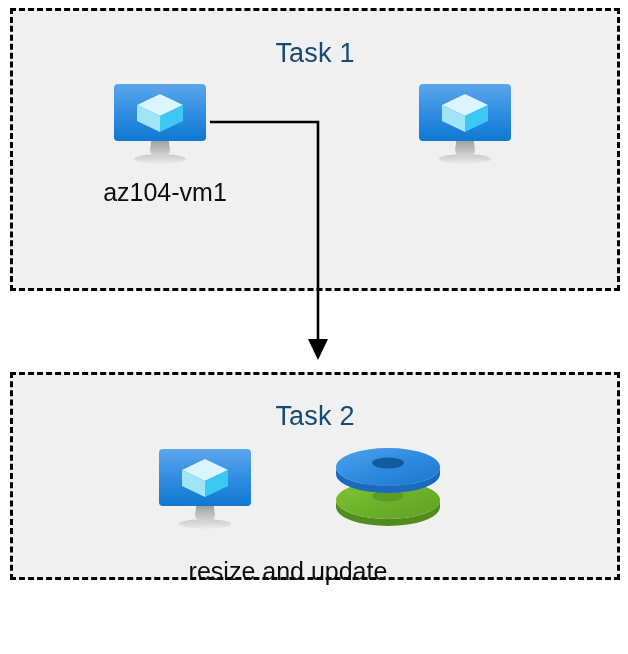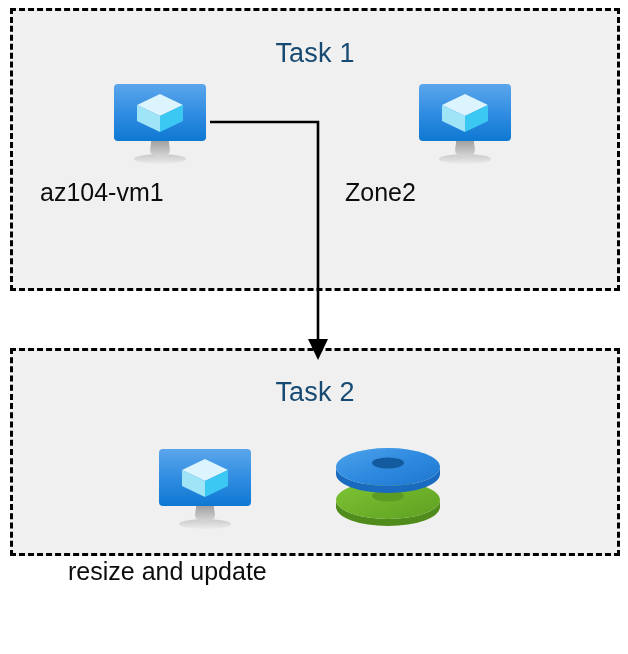--- a/index.html
+++ b/index.html
@@ -27,41 +27,42 @@
     box-sizing: border-box;
   }
   #task1-box {
     left: 10px;
     top: 8px;
     width: 610px;
     height: 283px;
   }
   #task2-box {
     left: 10px;
-    top: 348px;
+    top: 372px;
     width: 610px;
     height: 208px;
   }
 
   .task-title {
     position: absolute;
     width: 100%;
     text-align: center;
     font-size: 27px;
     color: #174A73;
     letter-spacing: 0.2px;
     line-height: 1;
     white-space: nowrap;
   }
   #task1-title { top: 29px; }
   #task2-title { top: 28px; }
 
   
   .node-label {
     position: absolute;
+    text-align: center;
     font-size: 25px;
     color: #0D0D0D;
     line-height: 1.32;
     white-space: nowrap;
   }
   #vm1-label {
     left: 40px;
     top: 176px;
     width: 250px;
   }
@@ -164,21 +165,20 @@
       <rect x="4" y="4" width="92" height="57" rx="4" ry="4" fill="url(#scr2)"></rect>
       <g>
         <polygon points="50,14 73,25 50,36 27,25" fill="#DCF4FD"></polygon>
         <polygon points="27,25 50,36 50,52 27,41" fill="#9FE4F7"></polygon>
         <polygon points="73,25 50,36 50,52 73,41" fill="#3BC8F2"></polygon>
       </g>
     </svg>
   </div>
 
   <div id="vm2-label" class="node-label">
-    <span class="label-line">Zone2</span>
   </div>
 
   <div id="task2-box" class="task-box">
     <div id="task2-title" class="task-title">Task 2</div>
   </div>
 
   <div id="vm3-icon" class="vm-icon">
     <svg viewBox="0 0 100 85" width="100" height="85" xmlns="http://www.w3.org/2000/svg">
       <defs>
         <linearGradient id="scr3" x1="0" y1="0" x2="0" y2="1">

